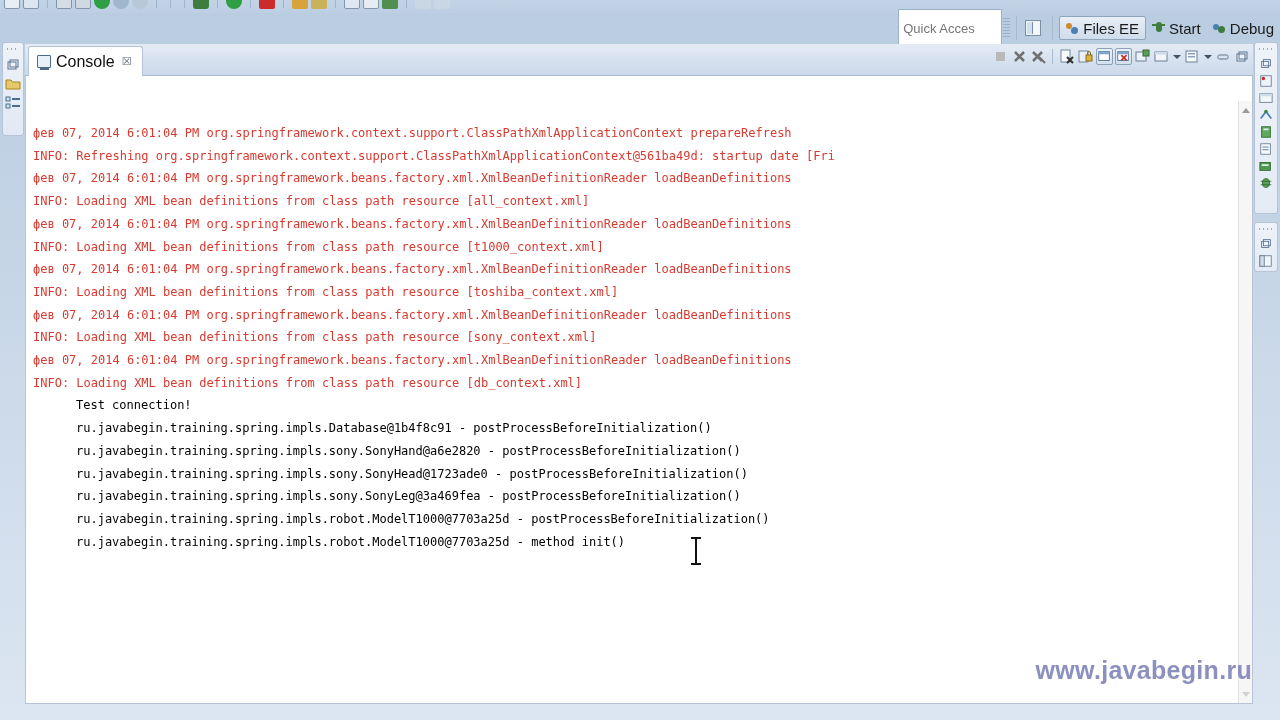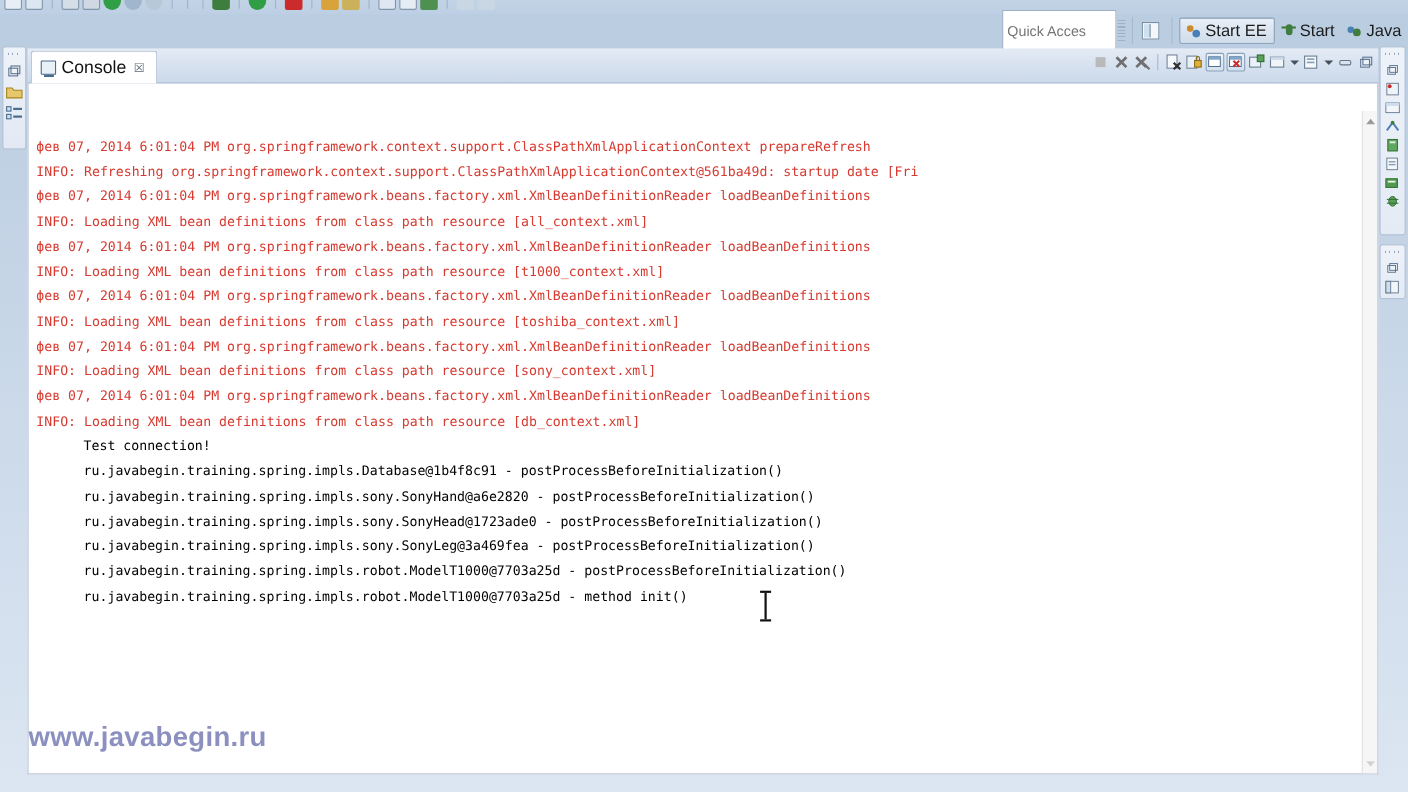--- a/index.html
+++ b/index.html
@@ -174,21 +174,21 @@
   }
   .vs-dn::after {
     content:""; position:absolute; left:3px; top:5px;
     border-left:4px solid transparent; border-right:4px solid transparent;
     border-top:5px solid #d2d2d2;
   }
 
   
   .watermark {
     position: absolute; left: 0; right: 0; bottom: 18px;
-    text-align: left;
+    text-align: right;
     font-size: 25px; font-weight: bold;
     color: #8b90bf; letter-spacing: 0.3px;
   }
 
   
   .ibeam { position: absolute; left: 690px; top: 536px; width: 12px; height: 30px; }
   .ibeam .stem { position:absolute; left:5px; top:3px; width:2px; height:24px; background:#111; }
   .ibeam .top  { position:absolute; left:1px; top:1px;  width:10px; height:2px; background:#111; }
   .ibeam .bot  { position:absolute; left:1px; top:27px; width:10px; height:2px; background:#111; }
 </style>
@@ -230,29 +230,29 @@
 
   <div class="persp-bar">
     <input class="quick-access" value="" placeholder="Quick Acces" style="">
     <span class="qa-dots"></span>
     <span class="persp-divider"></span>
     <span class="persp-open-icon"></span>
     <span class="persp-divider"></span>
 
     <span class="persp-btn active">
       <span class="persp-ic ic-javaee"></span>
-      <span>Start EE</span>
+      <span>Files EE</span>
     </span>
     <span class="persp-btn">
       <span class="persp-ic ic-debug"></span>
       <span>Start</span>
     </span>
     <span class="persp-btn">
       <span class="persp-ic ic-java"></span>
-      <span>Java</span>
+      <span>Debug</span>
     </span>
   </div>
 
   <div class="rail-left">
     <div class="rail-grip"></div>
     <div class="rail-ic">
       <svg width="16" height="16" viewBox="0 0 16 16">
           <rect x="3" y="5" width="8" height="7" fill="#eef3f9" stroke="#5d7490"></rect>
           <rect x="5" y="3" width="8" height="7" fill="none" stroke="#5d7490"></rect>
         </svg>

